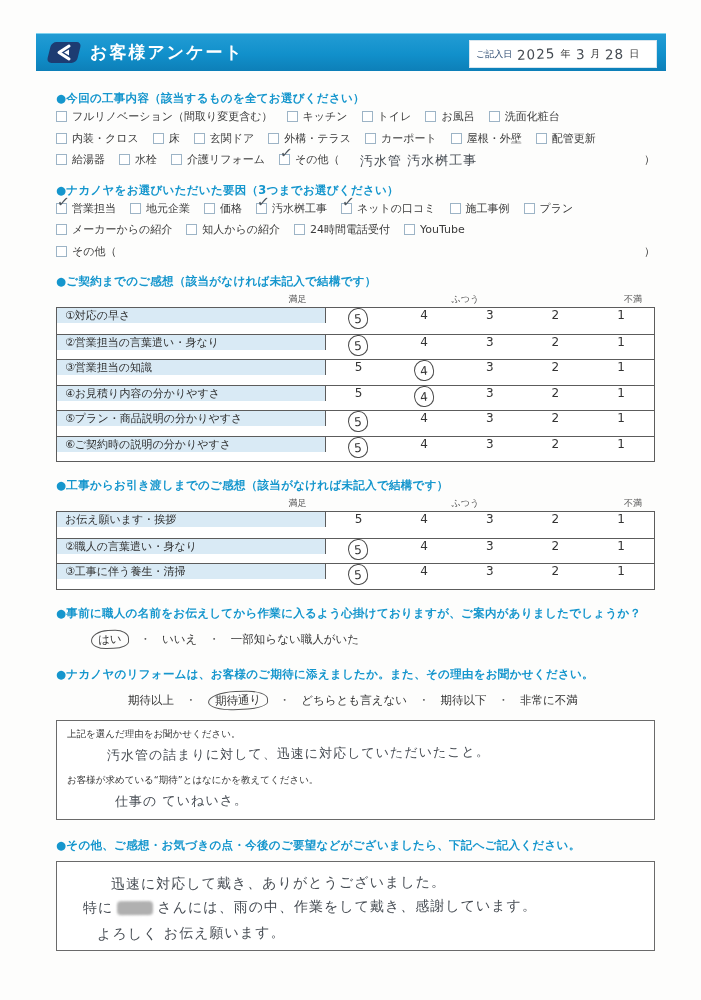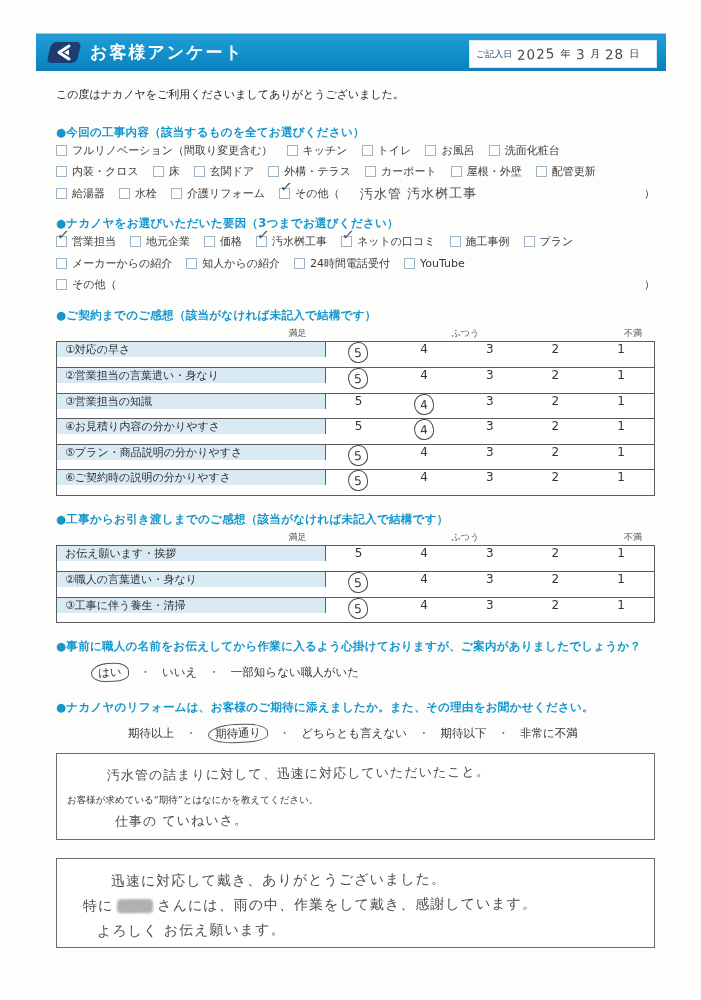--- a/index.html
+++ b/index.html
@@ -100,21 +100,20 @@
       <span class="hand hand-date">3</span>
       <span class="date-unit">月</span>
       <span class="hand hand-date">28</span>
       <span class="date-unit">日</span>
     </span>
   </div>
 
   <div class="content">
 
     <div class="intro">
-      <div>この度はナカノヤをご利用くださいましてありがとうございました。</div>
     </div>
 
     <div class="mt20">
       <div class="sec-head">●今回の工事内容（該当するものを全てお選びください）</div>
       <div>
           <div class="cb-row">
             <span class="cb-item">
               <span class="cb-box"></span>
               <span class="cb-label">フルリノベーション（間取り変更含む）</span>
             </span>
@@ -470,27 +469,29 @@
           <span class="opt-sep">・</span>
           <span class="opt oval">期待通り</span>
           <span class="opt-sep">・</span>
           <span class="opt">どちらとも言えない</span>
           <span class="opt-sep">・</span>
           <span class="opt">期待以下</span>
           <span class="opt-sep">・</span>
           <span class="opt">非常に不満</span>
         </div>
       <div class="abox">
+        <div class="prompt">上記を選んだ理由をお聞かせください。</div>
         <div class="hand answer">汚水管の詰まりに対して、迅速に対応していただいたこと。</div>
         <div class="prompt">お客様が求めている“期待”とはなにかを教えてください。</div>
         <div class="hand answer2">仕事の ていねいさ。</div>
       </div>
     </div>
 
     <div class="mt18">
+      <div class="sec-head">●その他、ご感想・お気づきの点・今後のご要望などがございましたら、下記へご記入ください。</div>
       <div class="cbox">
           <div class="hand comment-line">迅速に対応して戴き、ありがとうございました。</div>
           <div class="hand comment-line">特に<span class="redacted"></span>さんには、雨の中、作業をして戴き、感謝しています。</div>
           <div class="hand comment-line">よろしく お伝え願います。</div>
         </div>
     </div>
 
   </div>
 </div>
 

